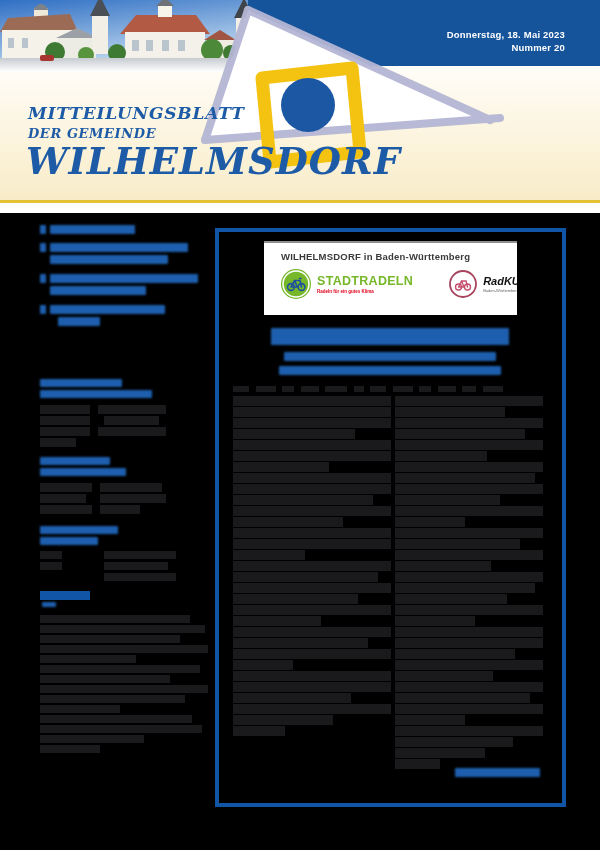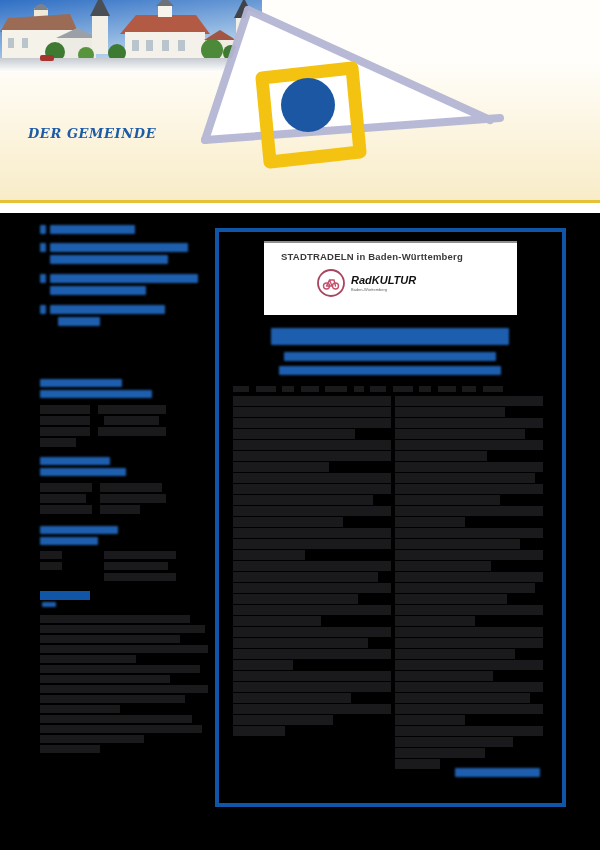--- a/index.html
+++ b/index.html
@@ -118,33 +118,41 @@
       <circle cx="86" cy="55" r="8" fill="#57943d"></circle>
       <circle cx="117" cy="53" r="9" fill="#3f7a33"></circle>
       <circle cx="212" cy="50" r="11" fill="#4c8a39"></circle>
       <circle cx="231" cy="53" r="8" fill="#3f7a33"></circle>
       <circle cx="257" cy="54" r="9" fill="#57943d"></circle>
 
       <rect x="0" y="58" width="262" height="14" fill="url(#road)"></rect>
       <rect x="40" y="55" width="14" height="6" rx="2" fill="#a83430"></rect>
     </svg>
 
+    <div class="banner">
+      <div class="banner-text">
+        <div>Donnerstag, 18. Mai 2023</div>
+        <div>Nummer 20</div>
+      </div>
+    </div>
 
     <svg class="logo" viewBox="0 0 340 170">
       <polygon points="78,8 320,118 35,138" fill="#ffffff"></polygon>
       <g stroke="#b5b6d4" stroke-width="8" stroke-linecap="round" fill="none" opacity="0.95">
         <path d="M78,8 L320,118"></path>
         <path d="M78,8 L35,138"></path>
         <path d="M35,138 L330,116"></path>
       </g>
       <path d="M92,76 L182,66 L190,150 L100,160 Z" fill="none" stroke="#f4c211" stroke-width="13" stroke-linejoin="round"></path>
       <circle cx="138" cy="103" r="27" fill="#1c57a4"></circle>
     </svg>
 
+    <div class="mh1">MITTEILUNGSBLATT</div>
     <div class="mh2">DER GEMEINDE</div>
+    <div class="mh3">WILHELMSDORF</div>
 
   </div>
 
   <div class="rule-yellow"></div>
   <div class="strip-white"></div>
 
   <div class="body-black"></div>
 
   <div class="sidebar">
     <div class="sb-items">
@@ -286,23 +294,39 @@
         </div>
         <div class="rx-row" style="margin-top: 2px;">
           <div class="rx-d" style="margin-left: 0px; width: 60px; height: 8px;"></div>
         </div>
       </div>
   </div>
 
   <div class="article-box">
 
     <div class="card">
-      <div class="card-title">STADTRADELN in Baden-Württemberg</div>
+      <div class="card-title">WILHELMSDORF in Baden-Württemberg</div>
       <div class="logos">
 
+        <div class="sr-logo">
+          <svg width="30" height="30" viewBox="0 0 30 30">
+            <circle cx="15" cy="15" r="15" fill="#76b82a"></circle>
+            <circle cx="15" cy="15" r="13" fill="none" stroke="#ffffff" stroke-width="1.5"></circle>
+            <g stroke="#1d4f9e" stroke-width="1.6" fill="none" stroke-linecap="round">
+              <circle cx="10" cy="18" r="3.4"></circle>
+              <circle cx="20.5" cy="18" r="3.4"></circle>
+              <path d="M10,18 L13.5,11.5 L19,11.5 L20.5,18 M13.5,11.5 L16.5,18 L10,18"></path>
+              <path d="M18.5,9.5 L20,9.5"></path>
+            </g>
+          </svg>
+          <div class="sr-text">
+            <div class="sr-name">STADTRADELN</div>
+            <div class="sr-tag">Radeln für ein gutes Klima</div>
+          </div>
+        </div>
 
         <div class="rk-logo">
           <svg width="28" height="28" viewBox="0 0 28 28">
             <circle cx="14" cy="14" r="13" fill="#ffffff" stroke="#a8445e" stroke-width="1.8"></circle>
             <g stroke="#c4506e" stroke-width="1.4" fill="none" stroke-linecap="round">
               <circle cx="9.5" cy="17" r="3"></circle>
               <circle cx="18.5" cy="17" r="3"></circle>
               <path d="M9.5,17 L12.5,11 L17,11 L18.5,17 M12.5,11 L15,17 L9.5,17"></path>
             </g>
           </svg>

